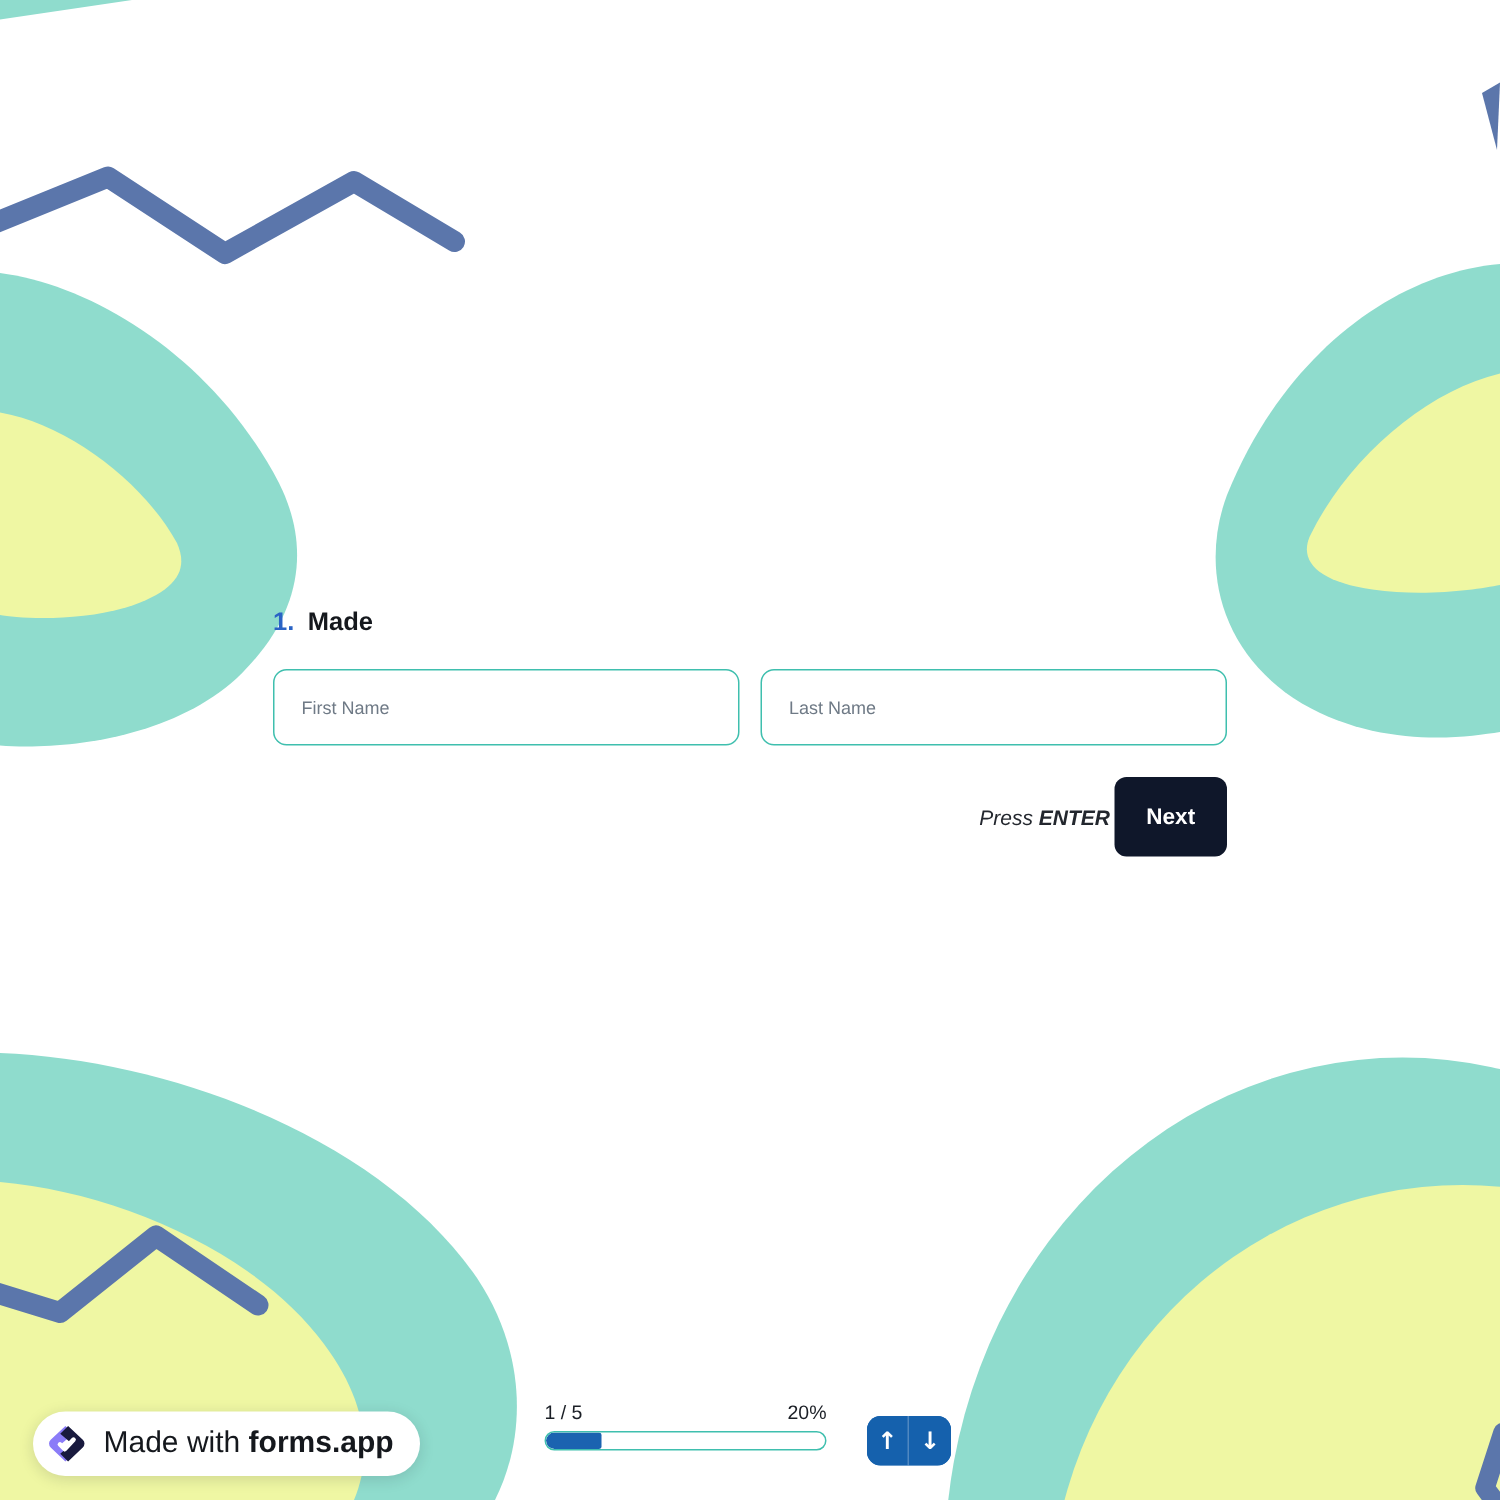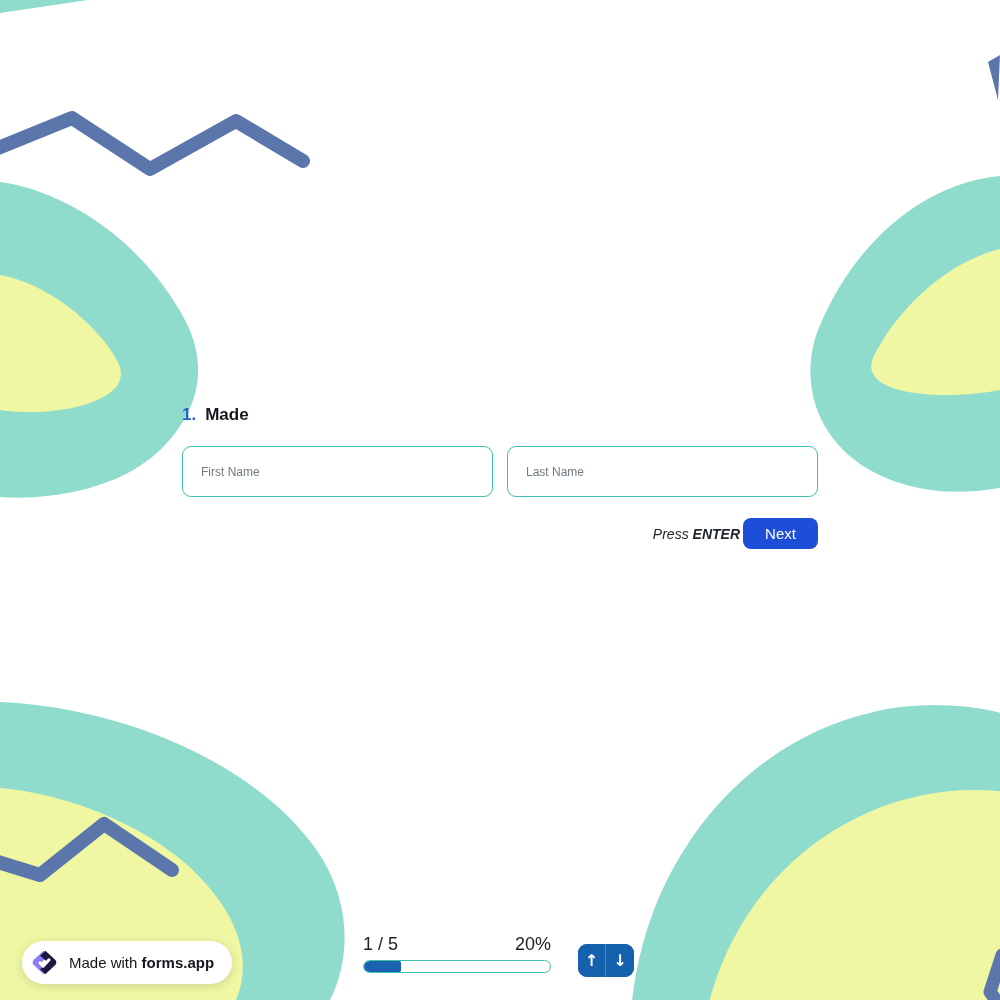--- a/index.html
+++ b/index.html
@@ -41,43 +41,43 @@
   }
   .text-input::placeholder { color: #6f7a86; }
 
   .next-row {
     display: flex; justify-content: flex-end; align-items: center;
     gap: 3px; margin-top: 21px;
   }
   .press-hint { font-size: 14px; font-style: italic; color: #23272e; }
   .press-hint b { font-weight: 700; }
   .next-button {
-    min-width: 75px; height: 31px; padding: 0 18px;
-    background: #1d4ed8; color: #ffffff;
+    min-width: 75px; height: 53px; padding: 0 18px;
+    background: #0f172a; color: #ffffff;
     border: none; border-radius: 8px;
-    font-size: 15px; font-weight: 400;
+    font-size: 15px; font-weight: 700;
     font-family: "Liberation Sans", sans-serif;
     cursor: pointer;
   }
 
   .made-with-badge {
     position: absolute; left: 22px; bottom: 16px;
     height: 43px; padding: 0 18px 0 8px;
     background: #ffffff; border-radius: 22px;
     display: flex; align-items: center; gap: 10px;
     box-shadow: 0 2px 10px rgba(20,24,40,0.15);
     cursor: pointer;
   }
-  .badge-text { font-size: 15px; color: #15181d; white-space: nowrap; text-align: right; }
+  .badge-text { font-size: 20px; color: #15181d; white-space: nowrap; text-align: right; }
   .badge-text b { font-weight: 700; }
 
   .progress-group { position: absolute; left: 363px; top: 934px; width: 188px; }
   .progress-labels {
     display: flex; justify-content: space-between;
-    font-size: 18px; color: #1b1f26; margin-bottom: 5px;
+    font-size: 13px; color: #1b1f26; margin-bottom: 5px;
   }
   .progress-track {
     height: 13px; border: 1px solid #3fbfae; border-radius: 7px;
     background: #ffffff; overflow: hidden;
   }
   .progress-fill {
     height: 100%; background: #1b63b0;
     border-radius: 6px 2px 2px 6px;
   }
 

